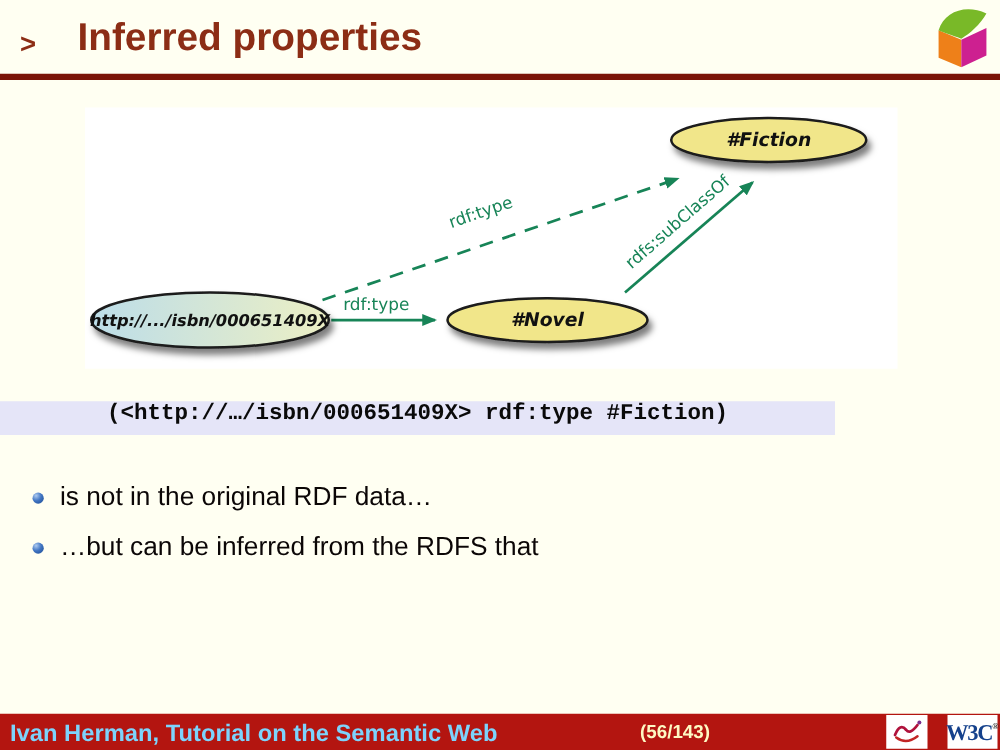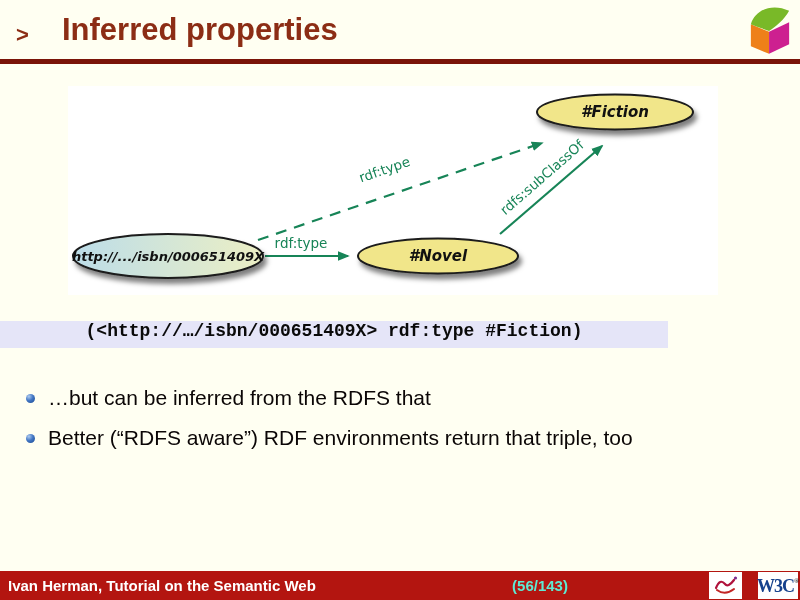--- a/index.html
+++ b/index.html
@@ -67,25 +67,25 @@
   }
   .bullet-text { font-size: 21px; color: #0B0606; line-height: 1.1; }
 
   
   .footer {
     position: absolute; left: 0; top: 571px; width: 800px; height: 29px;
     background: #B31510;
   }
   .footer-author {
     position: absolute; left: 8px; top: 6px;
-    font-size: 15px; font-weight: bold; color: #ffffff;
+    font-size: 19px; font-weight: bold; color: #7dd3fc;
   }
   .footer-page {
     position: absolute; left: 500px; top: 6px; width: 80px; text-align: center;
-    font-size: 15px; font-weight: bold; color: #5eead4;
+    font-size: 15px; font-weight: bold; color: #fef9c3;
   }
   .footer-logos {
     position: absolute; right: 2px; top: 1px; height: 27px;
     display: flex; gap: 16px;
   }
   .logo-box {
     background: #FFFFFF; height: 27px;
     display: flex; align-items: center; justify-content: center;
   }
   .logo-calligraphy { width: 33px; }
@@ -155,25 +155,25 @@
   </svg>
 </div>
 
 <div class="statement-bar">
   <span class="statement-text">(&lt;http://…/isbn/000651409X&gt; rdf:type #Fiction)</span>
 </div>
 
 <ul class="bullet-list" style="list-style:none">
   <li class="bullet-row">
     <span class="bullet-sphere"></span>
-    <span class="bullet-text">…but can be inferred from the RDFS that</span>
+    <span class="bullet-text">is not in the original RDF data…</span>
   </li>
   <li class="bullet-row">
     <span class="bullet-sphere"></span>
-    <span class="bullet-text">Better (“RDFS aware”) RDF environments return that triple, too</span>
+    <span class="bullet-text">…but can be inferred from the RDFS that</span>
   </li>
 </ul>
 
 <div class="footer">
   <span class="footer-author">Ivan Herman, Tutorial on the Semantic Web</span>
   <span class="footer-page">(56/143)</span>
   <div class="footer-logos">
     <div class="logo-box logo-calligraphy">
       <svg width="27" height="23" viewBox="0 0 27 23">
         <path d="M4,14 Q8,4 13,10 Q16,14 22,6" fill="none" stroke="#B0123C" stroke-width="2.2" stroke-linecap="round"></path>

